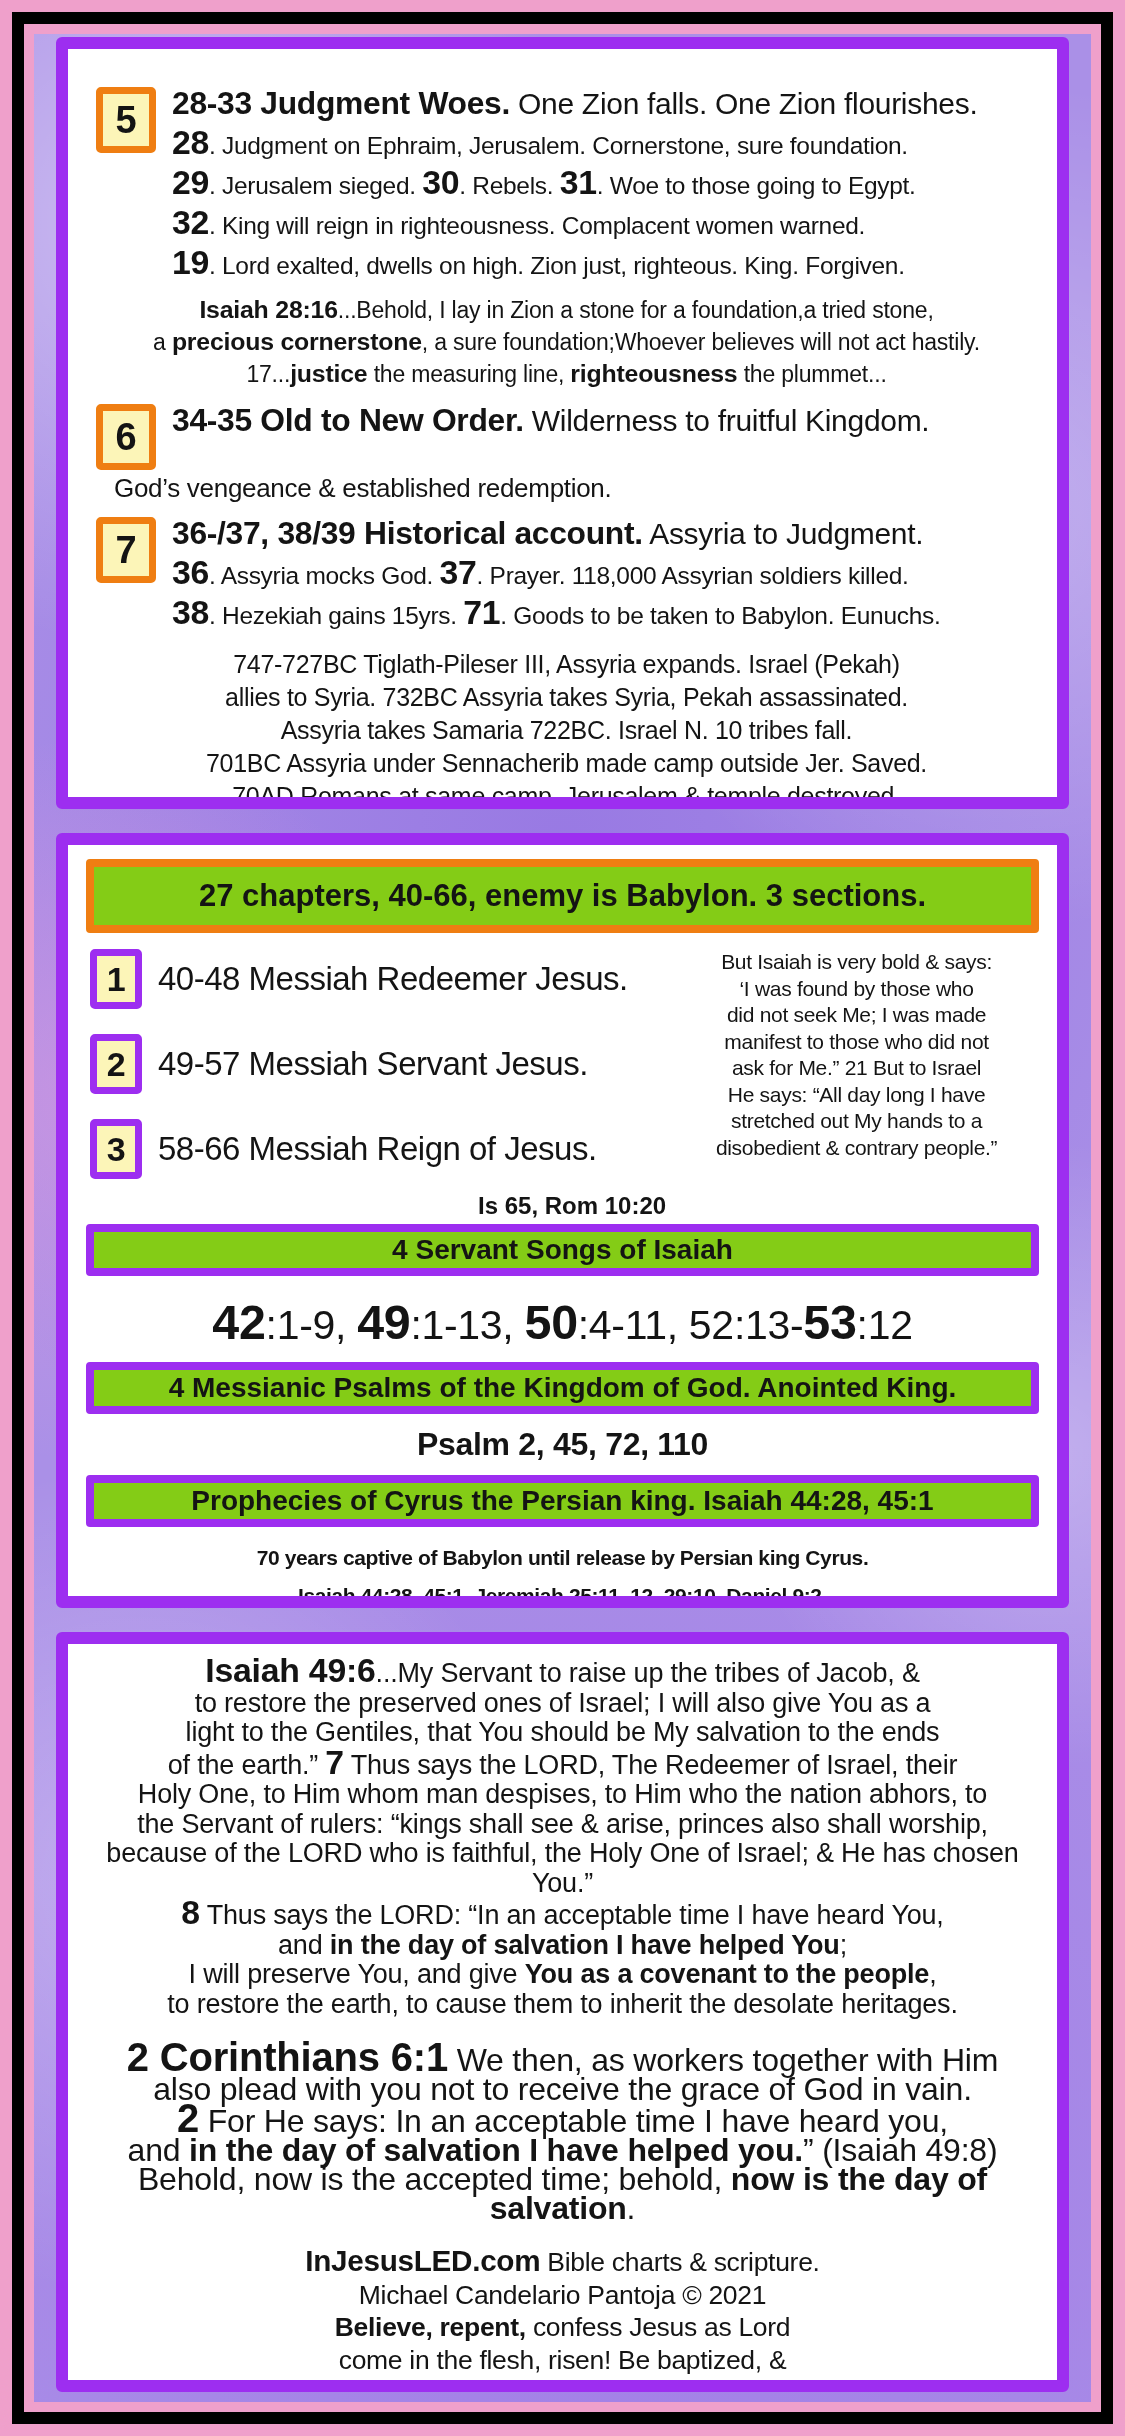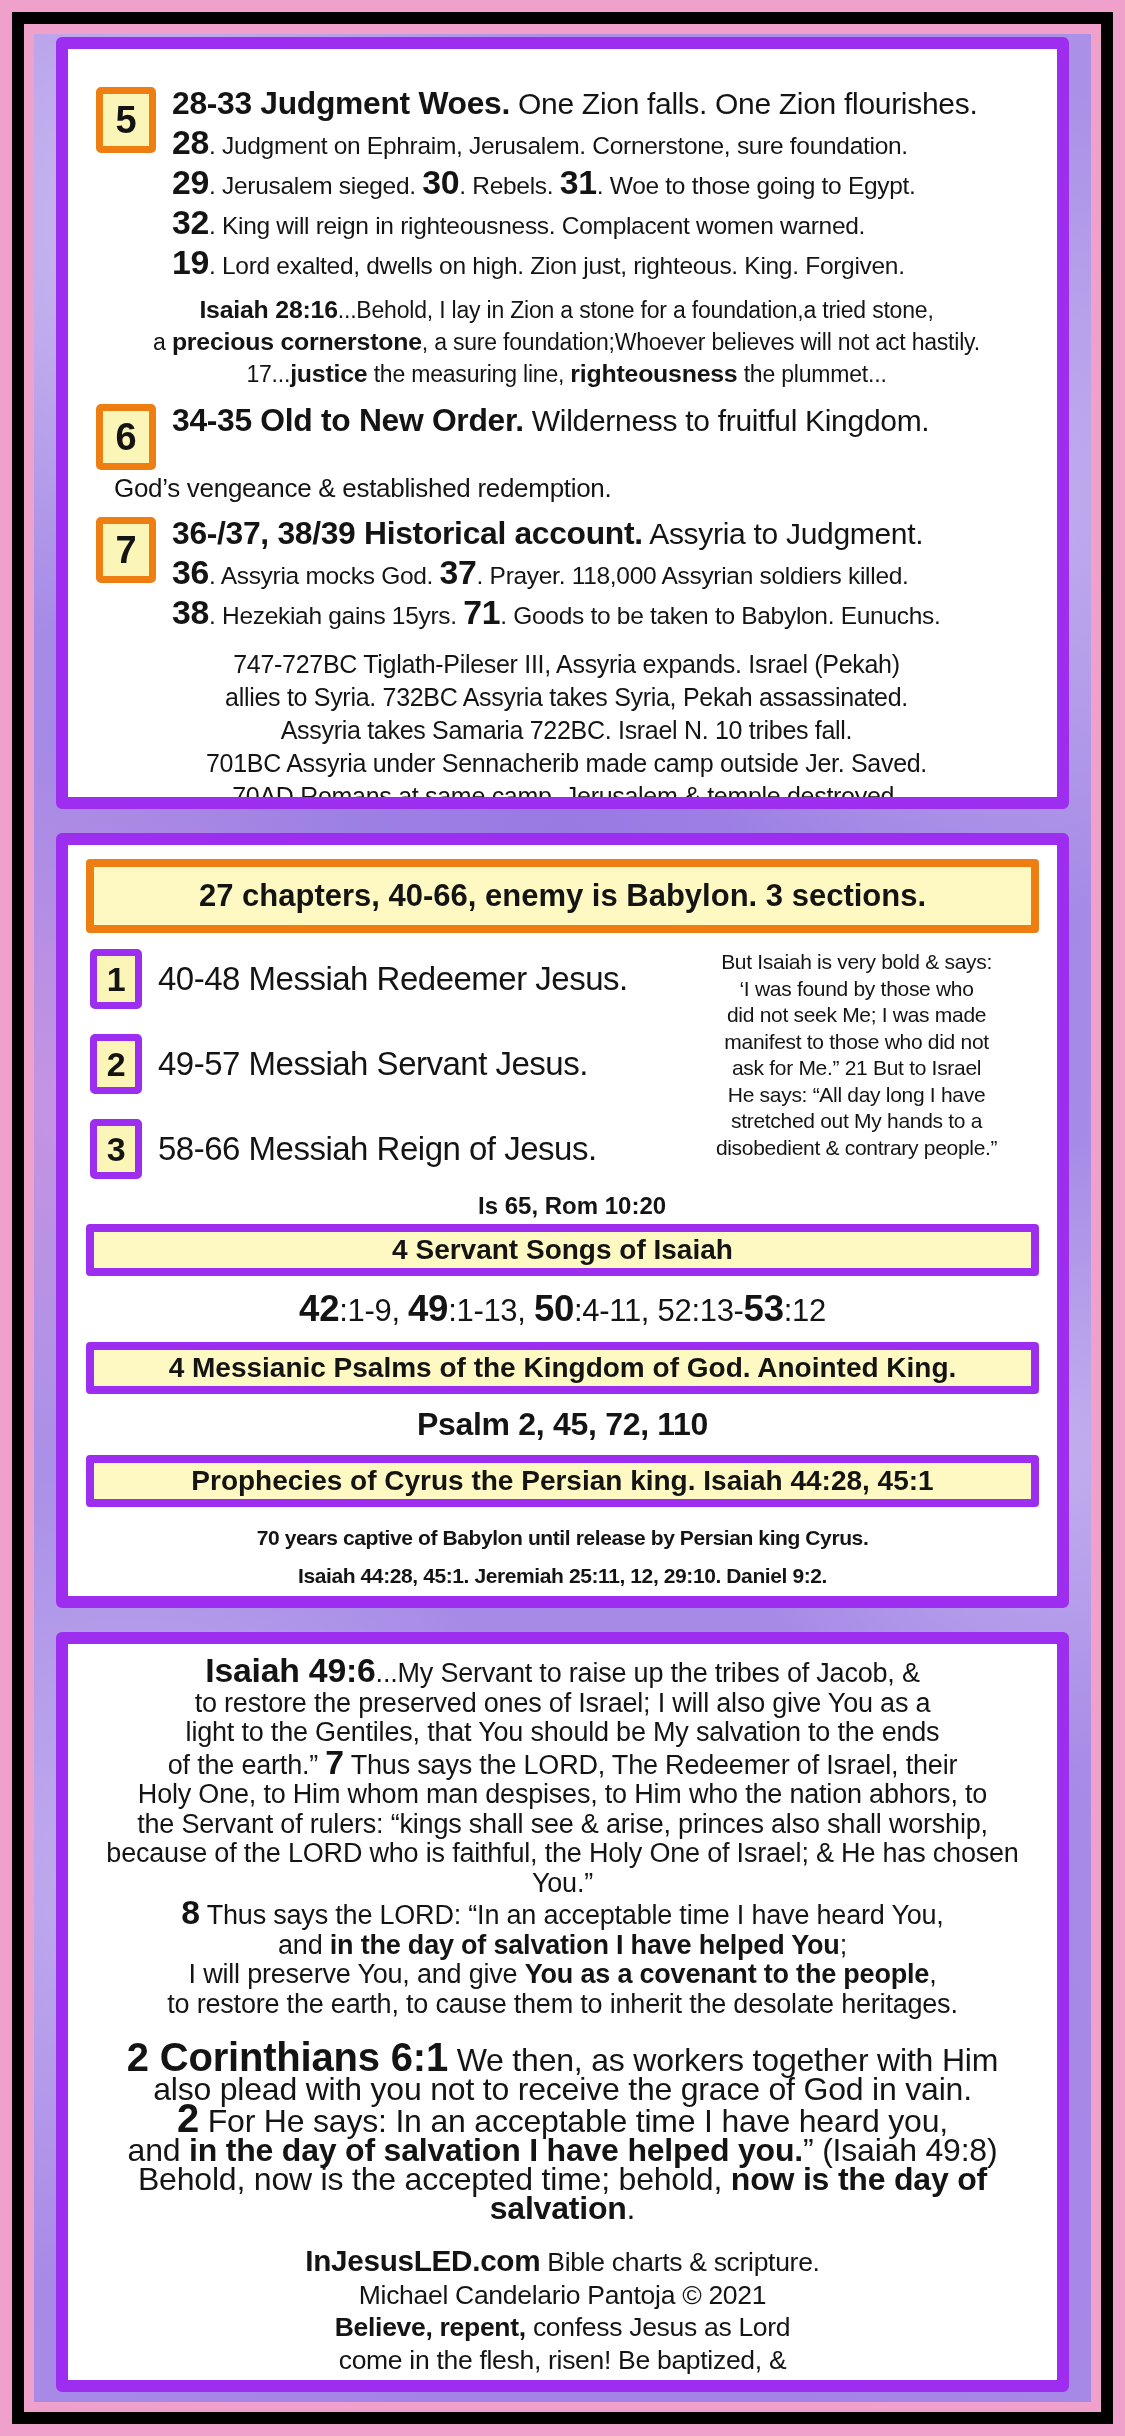--- a/index.html
+++ b/index.html
@@ -67,34 +67,34 @@
   .p1-quote{text-align:center;font-size:23px;line-height:31px;margin:10px 0 10px;letter-spacing:-.2px;}
   .p1-quote .seg-b{font-size:1.08em;}
   .p1-hist{text-align:center;font-size:25px;line-height:33px;margin-top:14px;letter-spacing:-.3px;}
   .seg-b{font-weight:700;}
 
   
   .hdr{
     box-sizing:border-box;
     border:8px solid #9d2ef0;
     border-radius:4px;
-    background:#fef9c3;
+    background:#84cc16;
     text-align:center;
     font-weight:700;
     margin:4px 10px;
   }
   .hdr-orange{border-color:#ef7e12;font-size:31px;padding:11px 4px;}
   .hdr-purple{font-size:28px;padding:2px 4px;}
   .p2-cols{display:flex;margin:16px 4px 4px 8px;}
   .p2-left{flex:1.55;min-width:0;}
   .p2-row{display:flex;align-items:center;gap:16px;margin:0 0 25px 6px;font-size:33px;letter-spacing:-.5px;}
   .p2-ref{text-align:right;font-weight:700;font-size:24px;margin-top:-12px;padding-right:2px;}
   .p2-right{flex:1;min-width:0;text-align:center;font-size:21px;line-height:26.5px;letter-spacing:-.3px;}
   .refline{text-align:center;letter-spacing:-.3px;}
-  .servant-refs{font-size:31px;margin:12px 0 12px;}
+  .servant-refs{font-size:41px;margin:18px 0 12px;}
   .servant-refs .seg-b{font-size:1.18em;}
   .psalm-refs{font-size:32px;font-weight:700;margin:12px 0 12px;}
   .p2-bottom{text-align:center;font-weight:700;font-size:21px;line-height:38px;margin-top:12px;letter-spacing:-.4px;}
 
   
   .p3-para{text-align:center;font-size:27px;line-height:29.5px;letter-spacing:-.2px;}
   .p3-para .seg-big,.p3-footer .seg-big{font-size:1.25em;}
   .p3-cor{margin-top:24px;font-size:32px;line-height:29px;}
   .p3-footer{margin-top:22px;text-align:center;font-size:26.5px;line-height:32.5px;letter-spacing:-.3px;}
   .p3-footer .seg-big{font-size:1.12em;}

